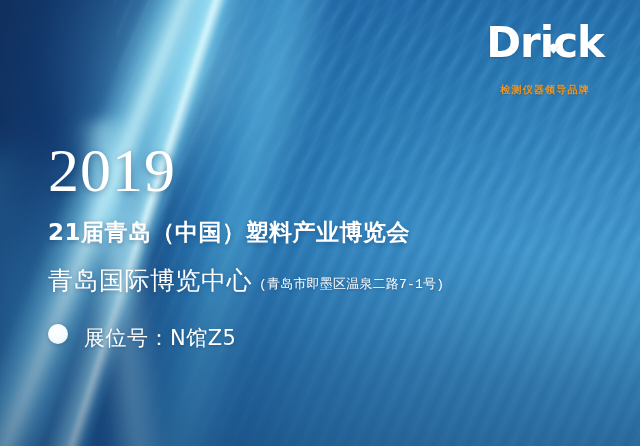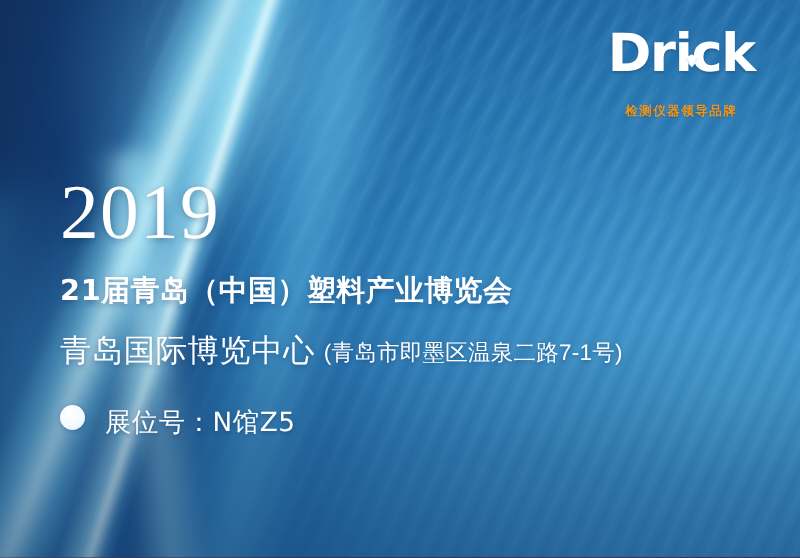--- a/index.html
+++ b/index.html
@@ -6,21 +6,21 @@
     margin: 0;
     padding: 0;
     background: #12305f;
   }
   #banner {
     position: relative;
     width: 640px;
     height: 446px;
     overflow: hidden;
     font-family: "Liberation Sans", "DejaVu Sans", sans-serif;
-    background: #7f1d1d;
+    background: #404040;
     user-select: none;
   }
 
   
   .bg-base {
     position: absolute;
     inset: 0;
     background:
       radial-gradient(140% 120% at 92% 72%, #49a0d2 0%, #3a8ec6 26%, #2a7ab4 48%, #1f66a6 68%, #184f8e 86%, #153f79 100%);
   }
@@ -252,22 +252,22 @@
   }
   .venue {
     font-family: "DejaVu Sans", "Liberation Sans", sans-serif;
     font-size: 25px;
     letter-spacing: 0.5px;
     color: #ffffff;
     text-shadow: 0 1px 4px rgba(8,40,85,0.32);
   }
   .address {
     margin-left: 7px;
-    font-family: Liberation Sans, sans-serif;
-    font-size: 18px;
+    font-family: Liberation Mono, monospace;
+    font-size: 13px;
     letter-spacing: 0.2px;
     color: #ffffff;
     position: relative;
     top: -1px;
     text-shadow: 0 1px 3px rgba(8,40,85,0.32);
     text-align: right;
   }
   .booth-row {
     margin-top: 27px;
     display: flex;

